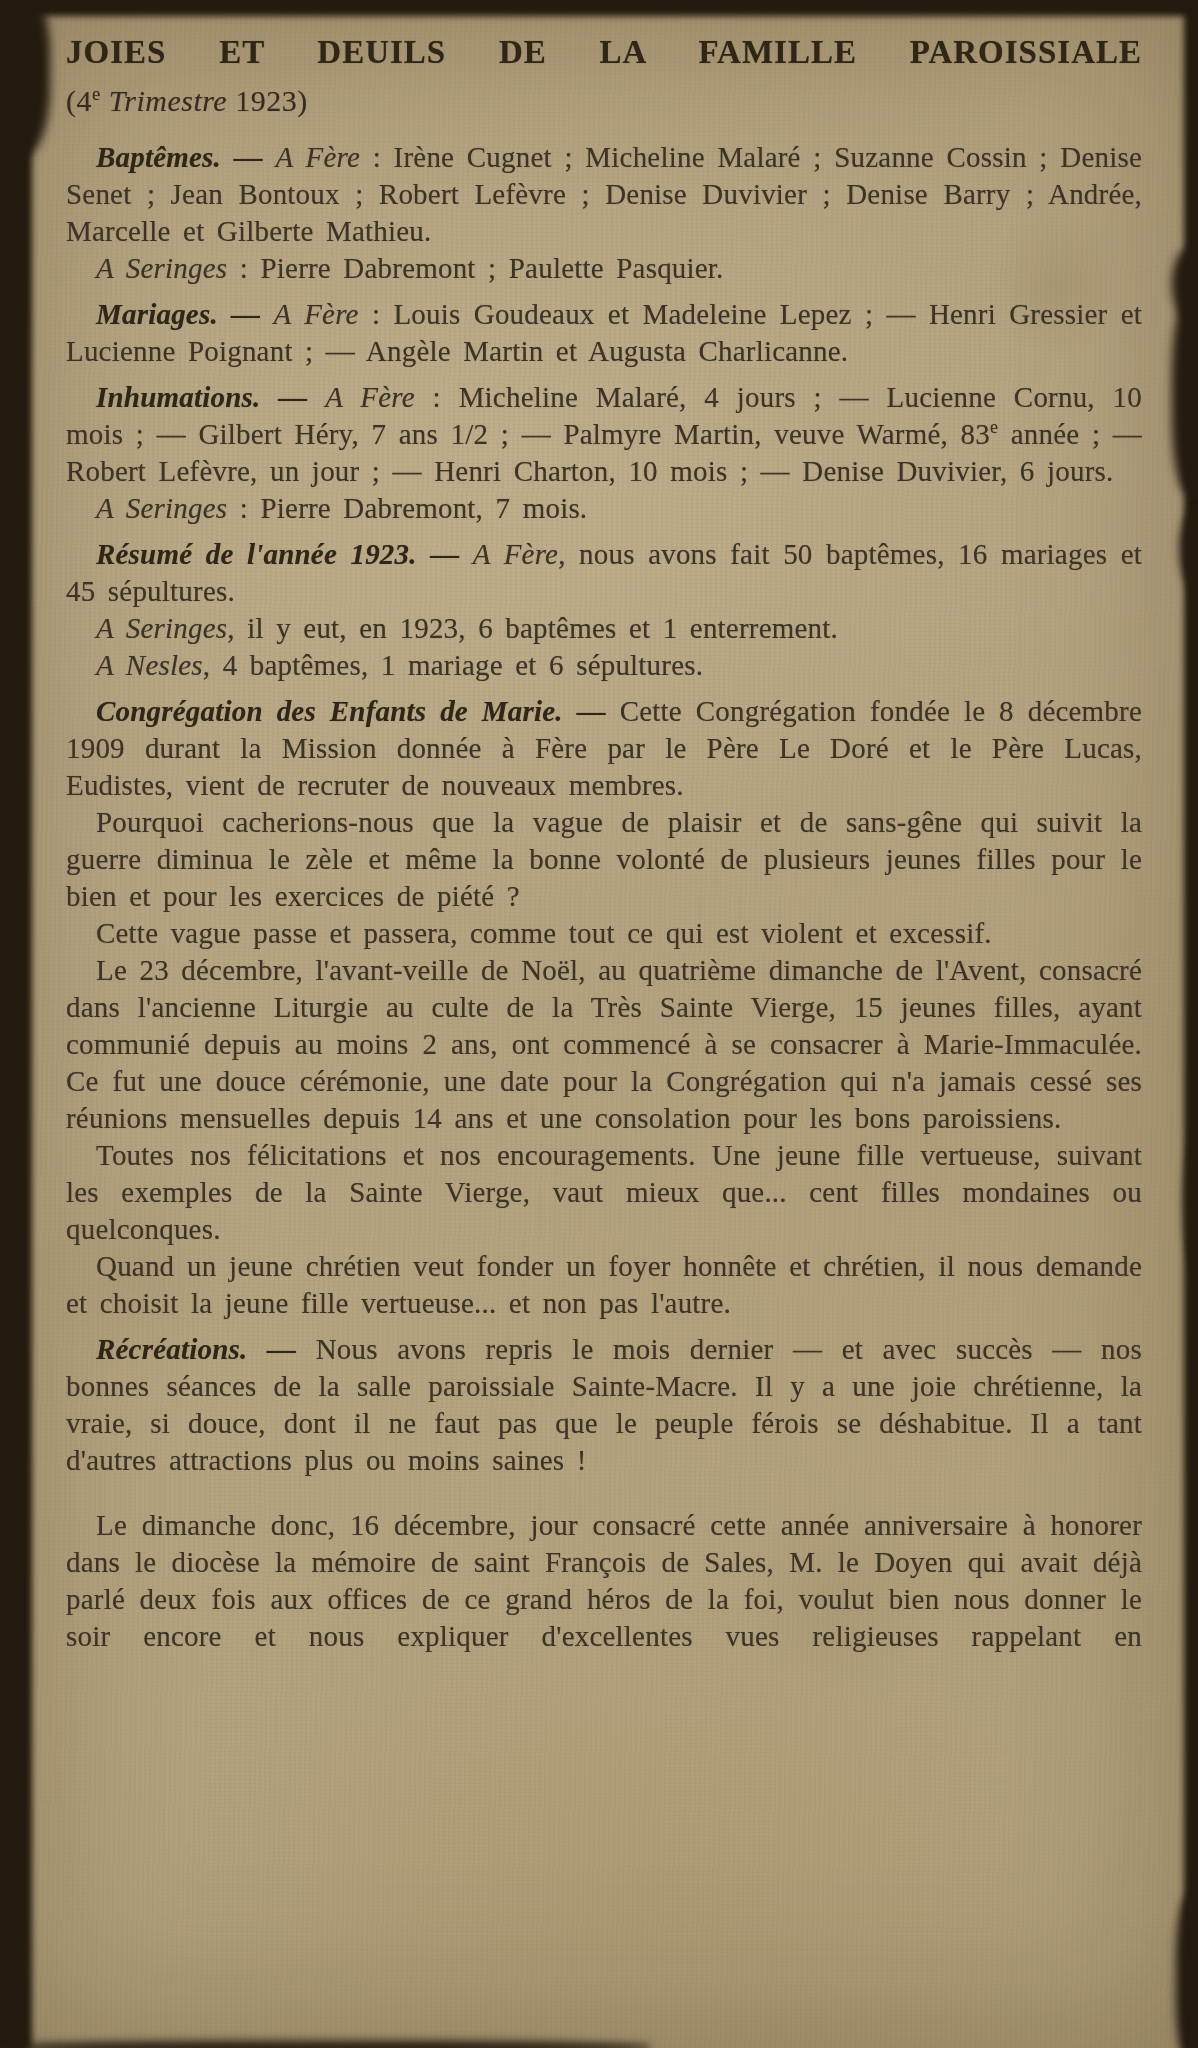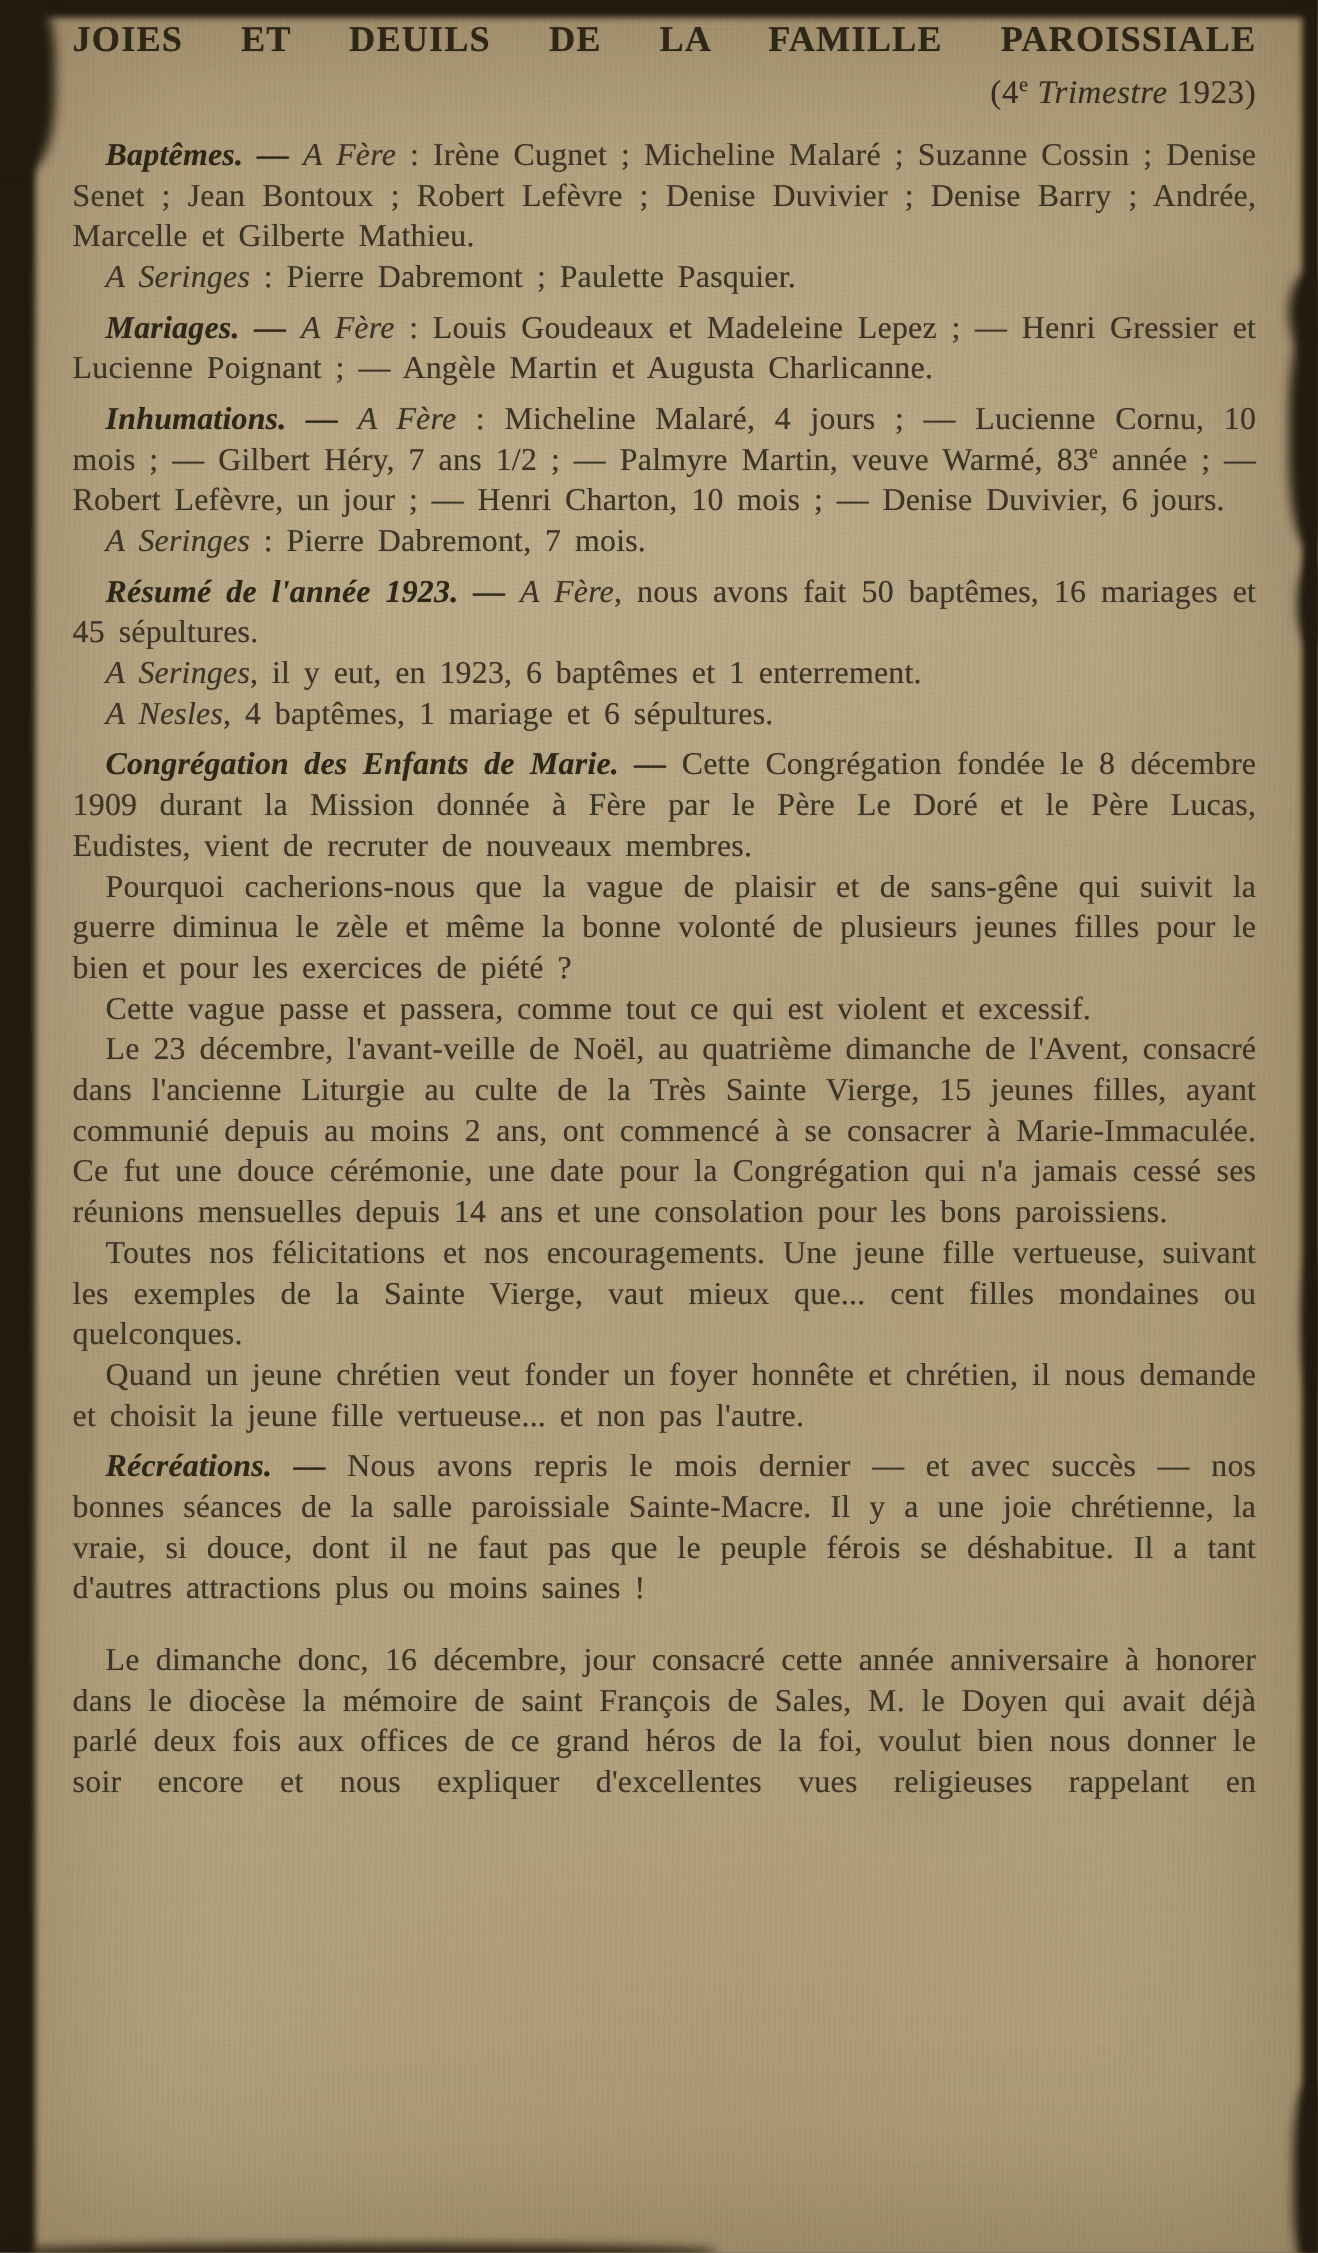--- a/index.html
+++ b/index.html
@@ -39,37 +39,37 @@
   .blob-corner-tl   { left: -16px; top: -14px; width: 66px; height: 170px; border-radius: 40%; }
   .blob-right-1     { right: -10px; top: 248px; width: 36px; height: 72px; }
   .blob-right-2     { right: -12px; top: 298px; width: 38px; height: 195px; border-radius: 40%; }
   .blob-right-3     { right: -10px; top: 512px; width: 28px; height: 74px; }
   .blob-right-4     { right: -12px; top: 1138px; width: 26px; height: 130px; opacity: 0.8; }
   .blob-right-5     { right: -10px; top: 1895px; width: 32px; height: 170px; border-radius: 40%; }
   .blob-bottom-left { left: 10px; bottom: -7px; width: 640px; height: 14px; border-radius: 40%; }
 
   .doc {
     position: relative;
-    padding: 18px 56px 0 66px;
+    padding: 34px 56px 0 66px;
     color: #3b3427;
   }
 
   .title {
     font-size: 33px;
     font-weight: bold;
     letter-spacing: 1px;
     color: #2e2718;
     text-align: justify;
     text-align-last: justify;
     text-shadow: 0 0 1px rgba(46,39,24,0.5);
   }
 
   .subtitle {
     margin-top: 13px;
-    text-align: right;
+    text-align: left;
     font-size: 30px;
     letter-spacing: 0.5px;
     color: #352e20;
     text-shadow: 0 0 1px rgba(53,46,32,0.4);
   }
 
   .body-text {
     margin-top: 21px;
     font-size: 29px;
     line-height: 37px;

